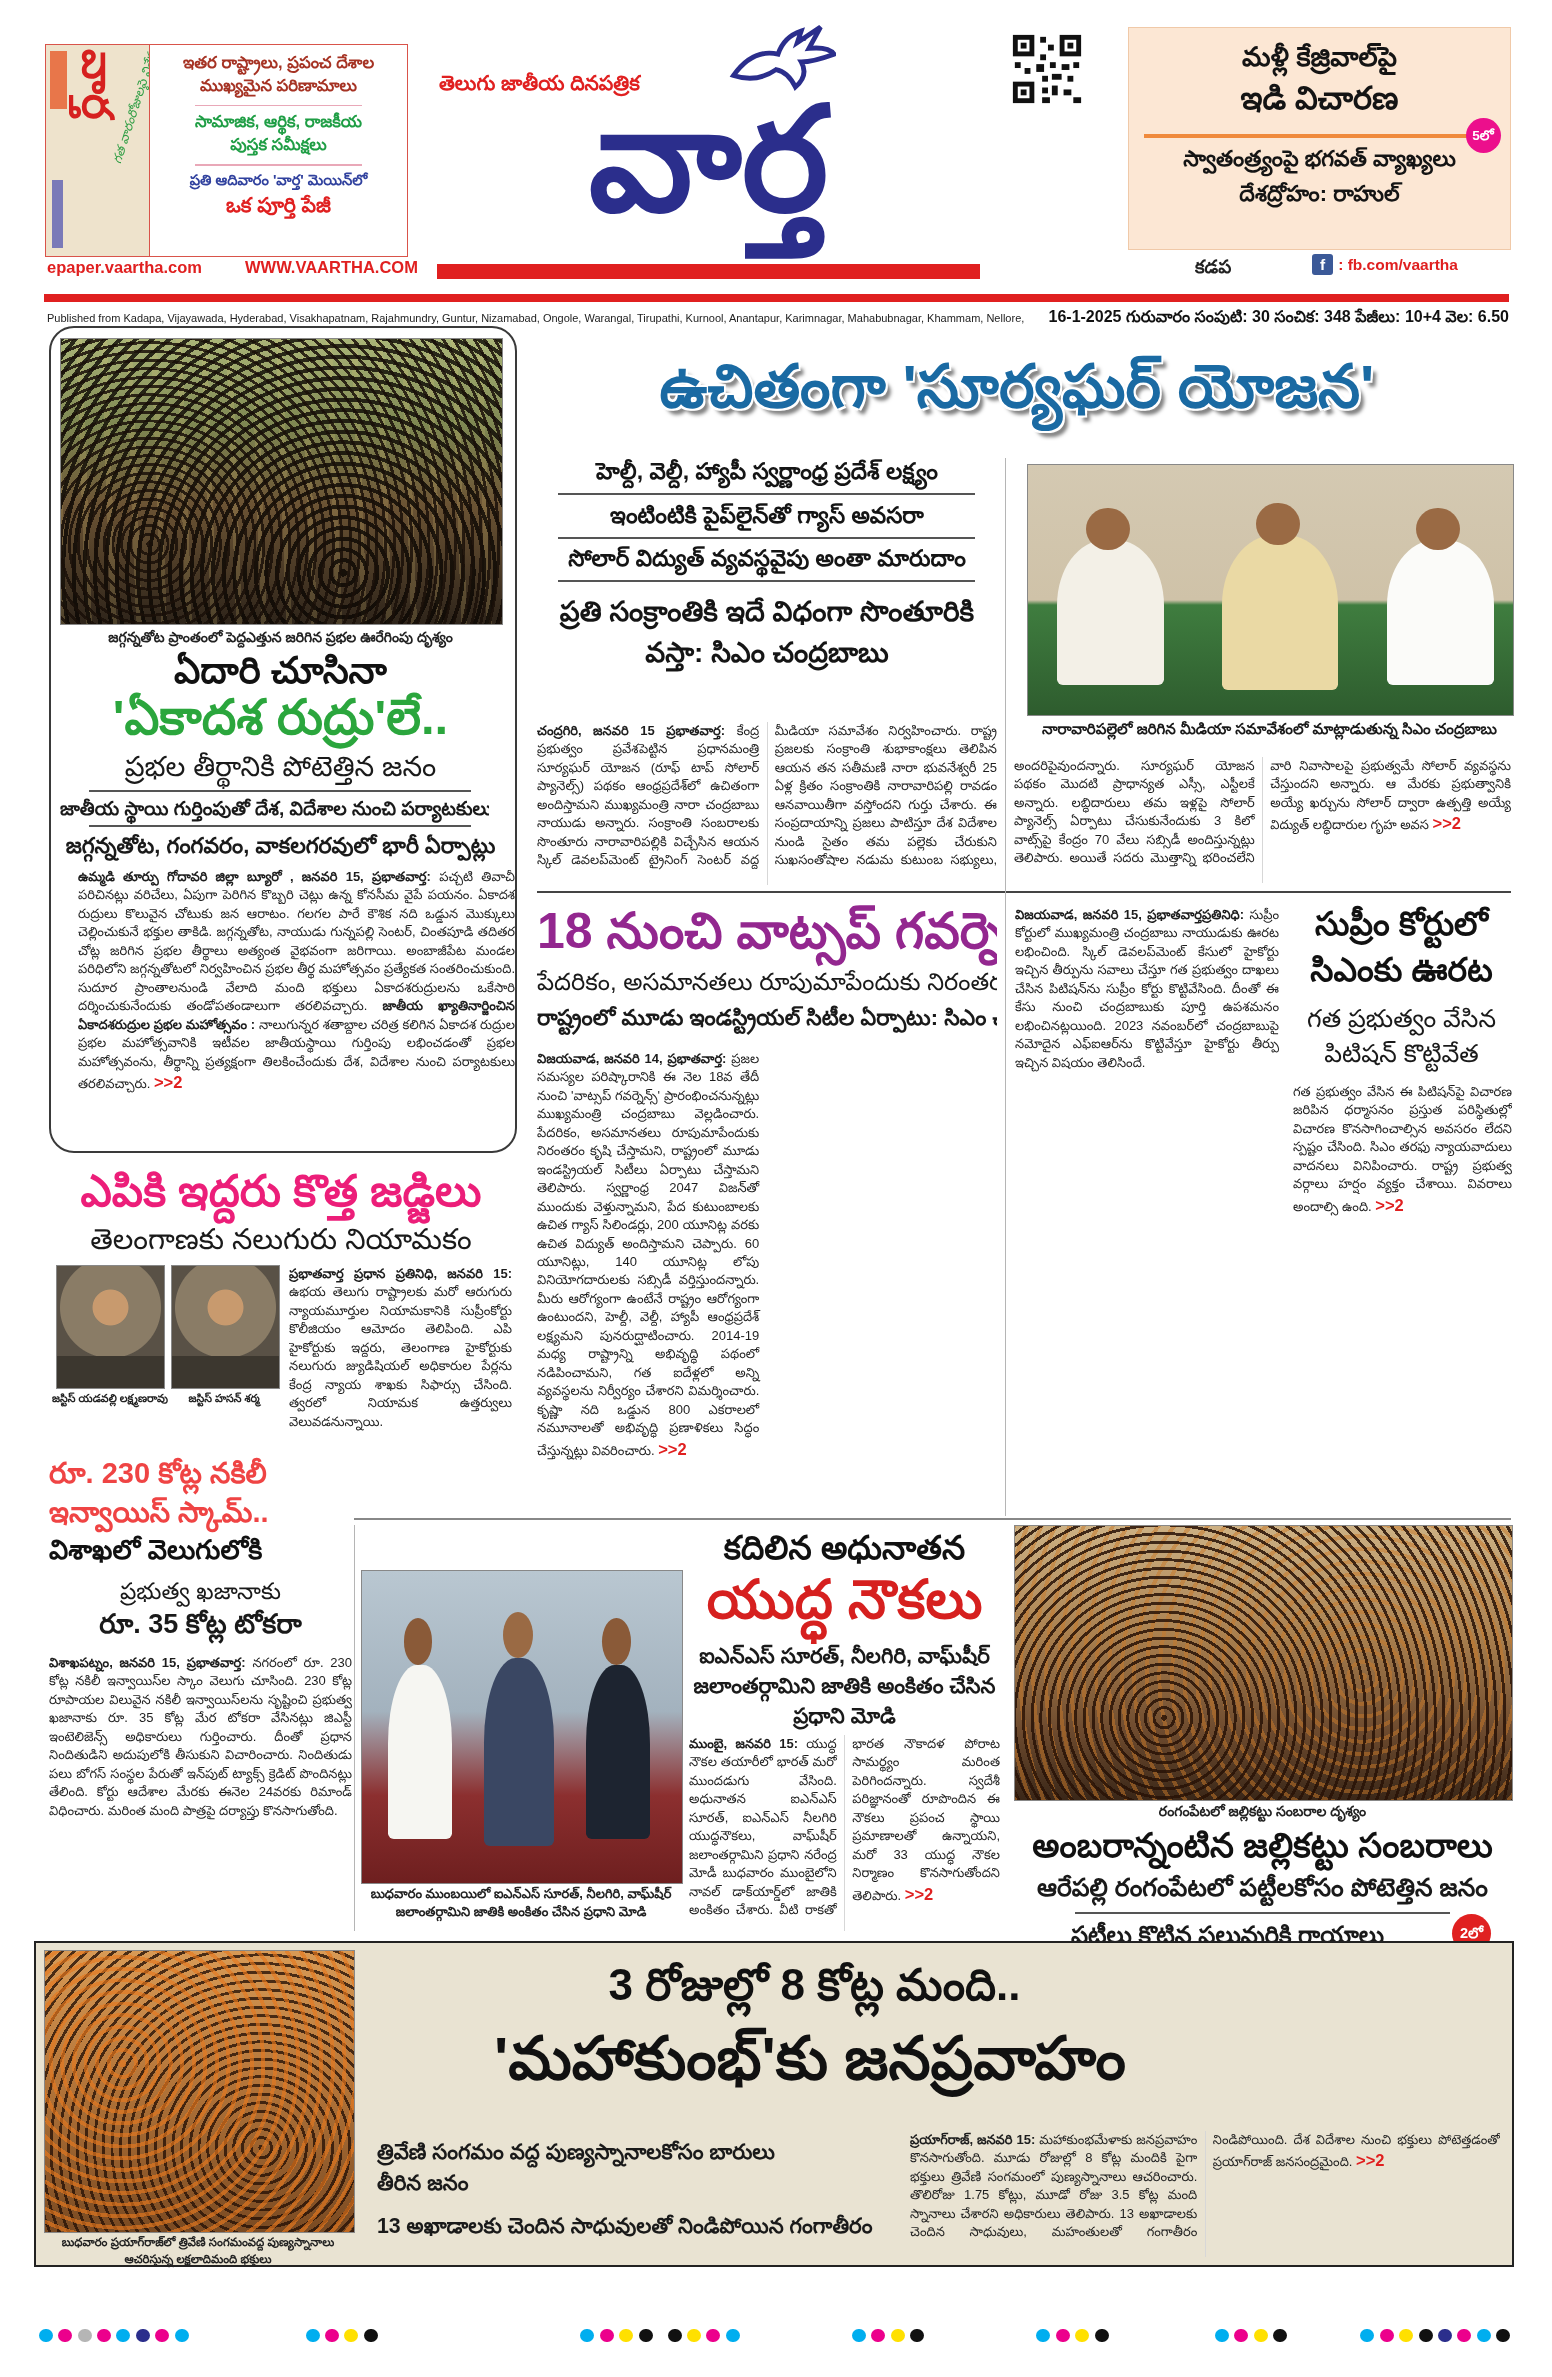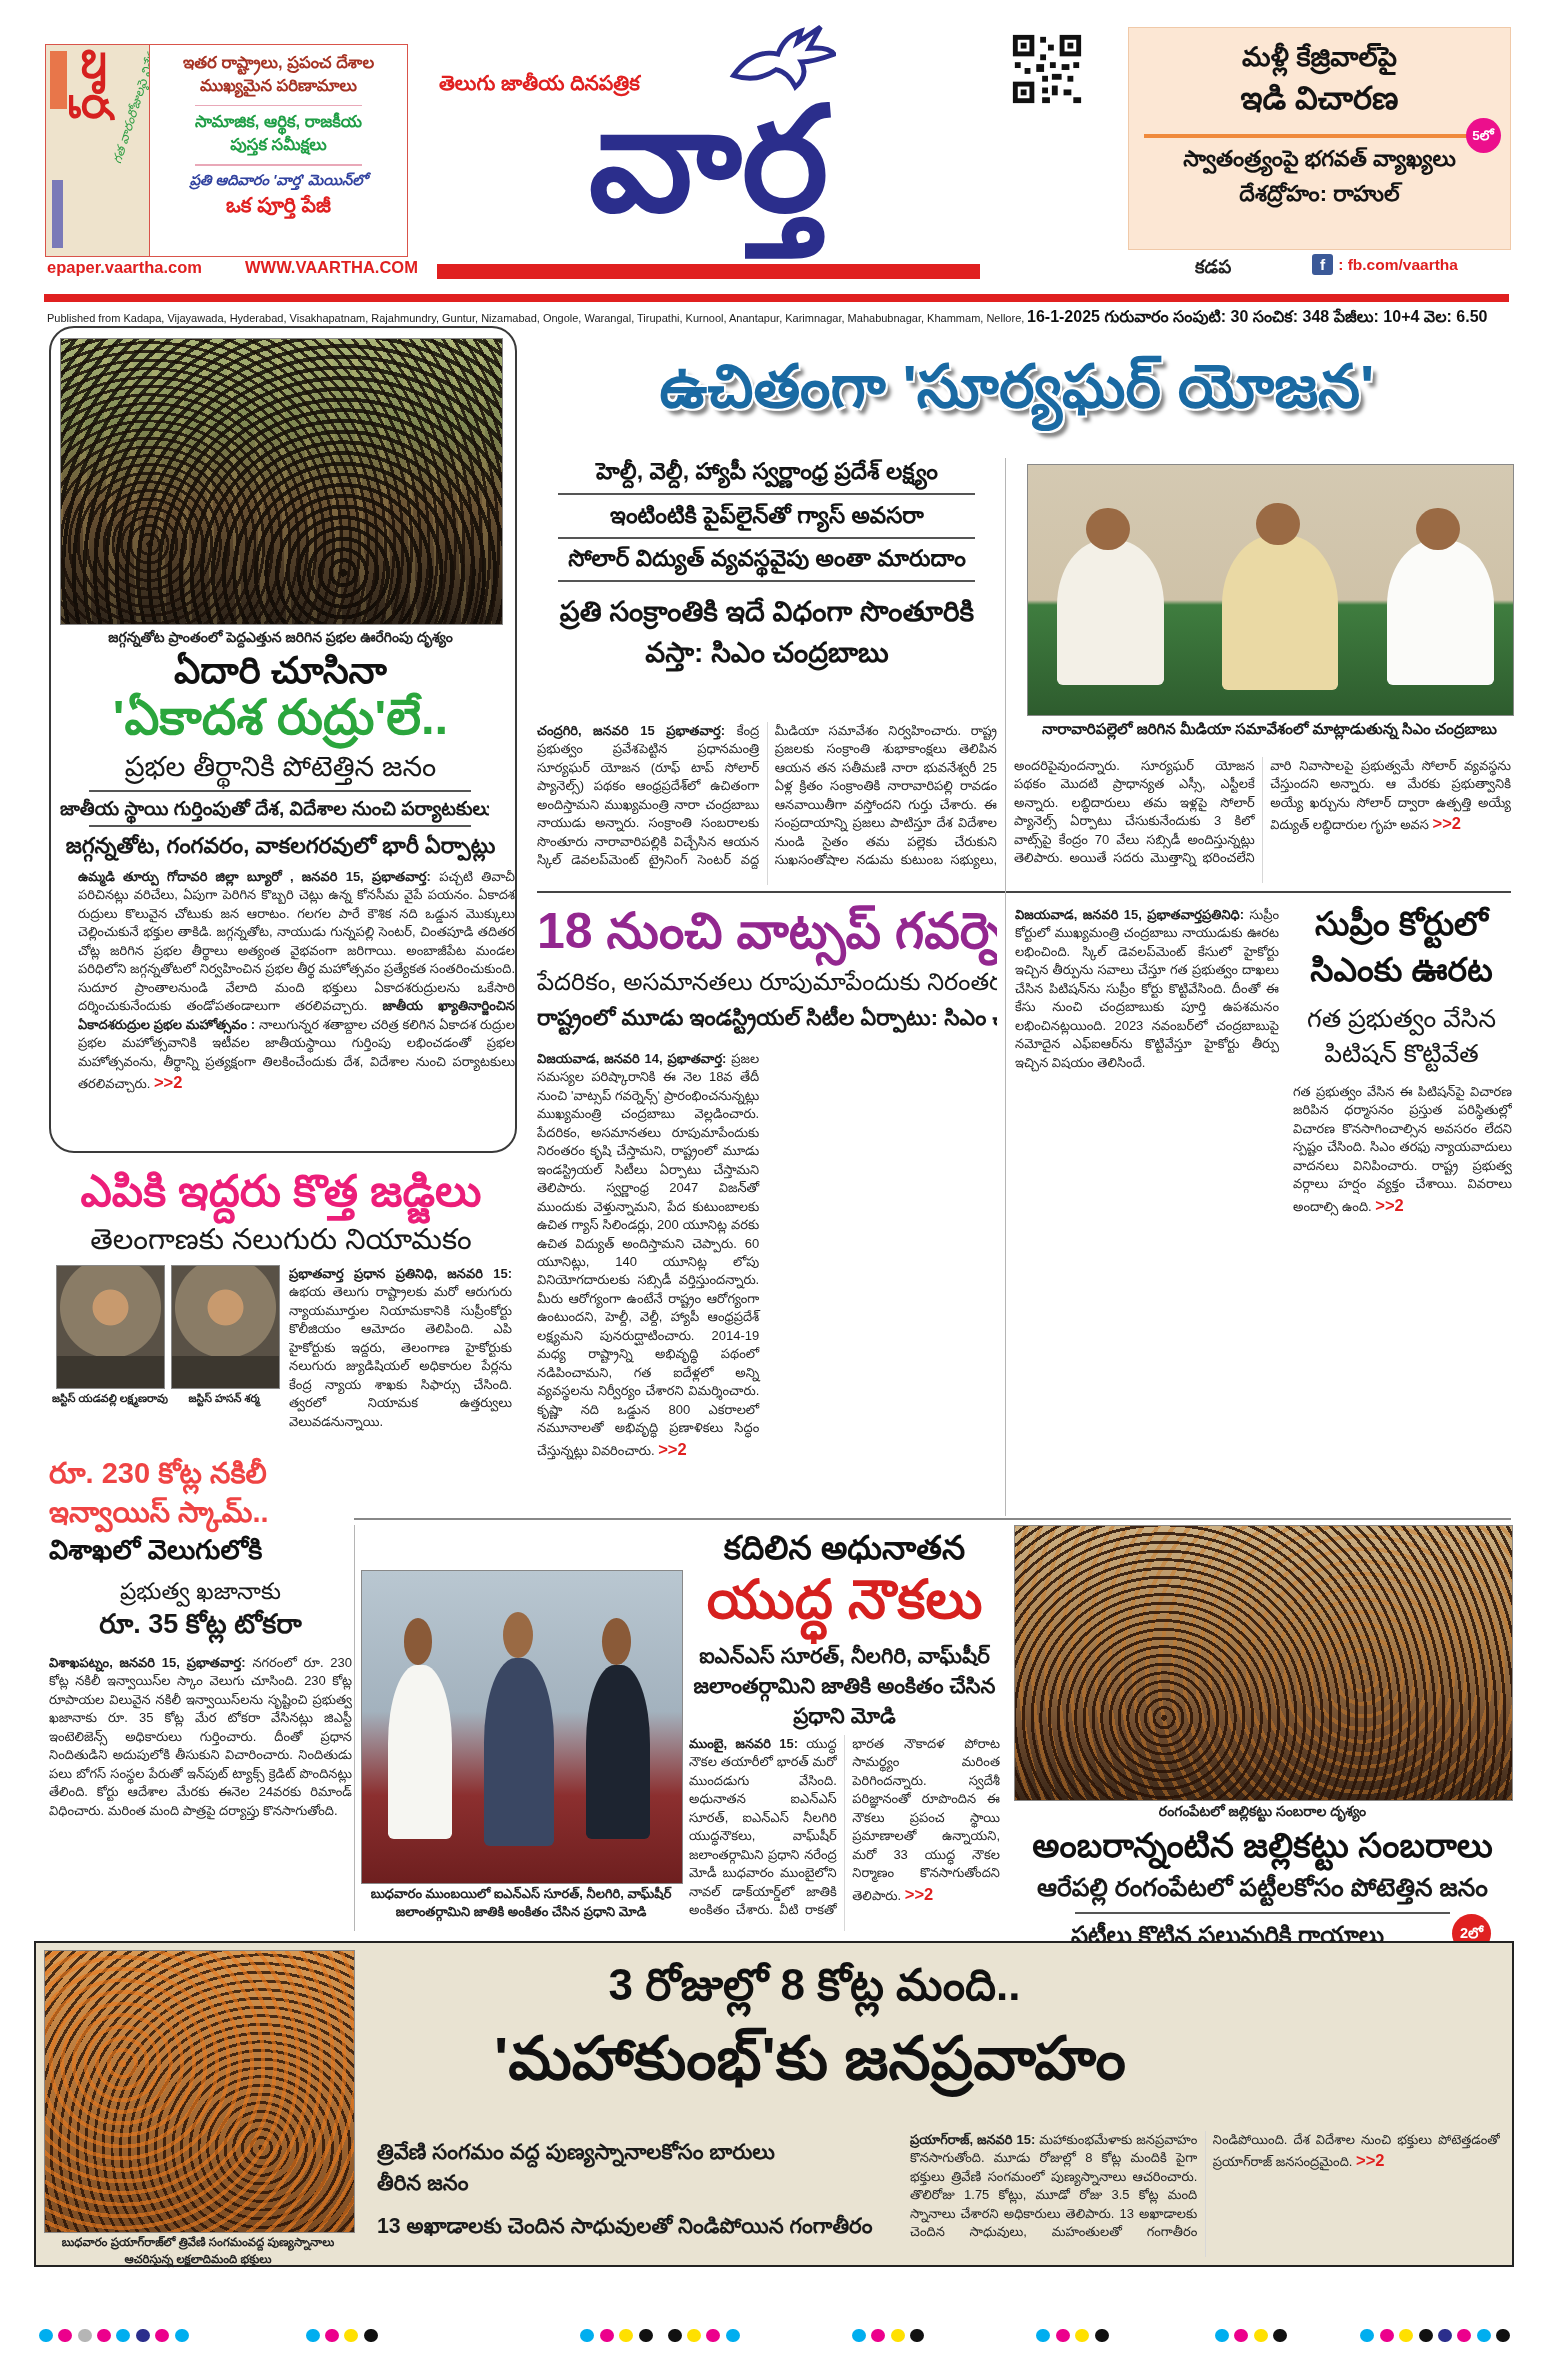--- a/index.html
+++ b/index.html
@@ -54,21 +54,21 @@
       <div class="abs b" style="left:23px;top:3.9px;writing-mode:vertical-rl;font-size:43px;color:#d6201f;height:199px;overflow:hidden;">వార్త</div>
       <div class="abs" style="left:64px;top:116px;width:155px;transform:rotate(-72deg);transform-origin:0 0;font-size:12.6px;font-style:italic;color:#2f9e44;">గత వారంరోజులపై విశ్లేషణ</div>
     </div>
     <div style="flex:1;padding:7.8px 5.8px;text-align:center;overflow:hidden;">
       <div class="b" style="font-size:16.5px;color:#a63324;">ఇతర రాష్ట్రాలు, ప్రపంచ దేశాల</div>
       <div class="b" style="font-size:16.5px;color:#a63324;">ముఖ్యమైన పరిణామాలు</div>
       <div style="height:1.9px;background:#e9a8b8;width:68%;margin:5.8px auto;"></div>
       <div class="b" style="font-size:16.5px;color:#1f9e45;">సామాజిక, ఆర్థిక, రాజకీయ</div>
       <div class="b" style="font-size:16.5px;color:#1f9e45;">పుస్తక సమీక్షలు</div>
       <div style="height:1.9px;background:#e9a8b8;width:68%;margin:5.8px auto;"></div>
-      <div class="b" style="font-size:14.6px;color:#30419e;font-style:italic;">ప్రతి ఆదివారం 'వార్త' మెయిన్‌లో</div>
+      <div class="b" style="font-size:14.6px;color:#30419e;">ప్రతి ఆదివారం 'వార్త' మెయిన్‌లో</div>
       <div class="b" style="font-size:20.4px;color:#e02020;margin-top:1.9px;">ఒక పూర్తి పేజీ</div>
     </div>
   </div>
 
   <div class="abs b nw" style="left:47px;top:258px;font-size:16.5px;color:#e02020;">epaper.vaartha.com</div>
   <div class="abs b nw" style="left:245px;top:258px;font-size:16.5px;color:#e02020;">WWW.VAARTHA.COM</div>
 
   <div class="abs b nw" style="left:439px;top:72px;width:262px;font-size:20.4px;color:#e02020;">తెలుగు జాతీయ దినపత్రిక</div>
 
   <div class="abs b c" style="left:437px;top:56px;width:543px;height:208px;font-size:146px;line-height:208px;color:#2b2e8c;overflow:hidden;">వార్త</div>
@@ -128,21 +128,21 @@
 
   <div class="abs b nw" style="left:1195px;top:256px;font-size:18.4px;color:#222;">కడప</div>
   <div class="abs" style="left:1312px;top:254px;display:flex;align-items:center;gap:4.9px;">
     <span style="display:inline-block;width:21.3px;height:21.3px;background:#3b5998;color:#fff;border-radius:2.9px;text-align:center;font-weight:bold;font-size:15.5px;line-height:21.3px;">f</span>
     <span class="b nw" style="font-size:15.5px;color:#e02020;">: fb.com/vaartha</span>
   </div>
 
   <div class="abs rule-red" style="left:44px;top:294px;width:1465px;height:7.8px;"></div>
 
   <div class="abs nw" style="left:47px;top:312px;width:980px;font-size:11px;color:#222;">Published from  Kadapa, Vijayawada, Hyderabad, Visakhapatnam, Rajahmundry, Guntur, Nizamabad, Ongole, Warangal, Tirupathi, Kurnool, Anantapur,  Karimnagar, Mahabubnagar, Khammam, Nellore, Nalgonda, Tadepalligudem, Srikakulam</div>
-  <div class="abs b nw" style="left:1027px;top:308px;width:482px;font-size:16px;color:#111;">16-1-2025 గురువారం సంపుటి: 30 సంచిక: 348  పేజీలు: 10+4  వెల: 6.50</div>
+  <div class="abs b nw" style="left:1027px;top:308px;width:482px;font-size:16px;color:#111;text-align:right;">16-1-2025 గురువారం సంపుటి: 30 సంచిక: 348  పేజీలు: 10+4  వెల: 6.50</div>
 
   <div class="abs c nw lead-h" style="left:522px;top:320px;width:990px;height:134px;font-size:60px;line-height:134px;">ఉచితంగా 'సూర్యఘర్ యోజన'</div>
 
   <div class="abs c b" style="left:537px;top:458px;width:460px;font-size:23px;">హెల్దీ, వెల్దీ, హ్యాపీ స్వర్ణాంధ్ర ప్రదేశ్ లక్ష్యం</div>
   <div class="abs rule-thin" style="left:558px;top:493px;width:417px;height:1.5px;"></div>
   <div class="abs c b" style="left:537px;top:502px;width:460px;font-size:23px;">ఇంటింటికి పైప్‌లైన్‌తో గ్యాస్ అవసరా</div>
   <div class="abs rule-thin" style="left:558px;top:537px;width:417px;height:1.5px;"></div>
   <div class="abs c b" style="left:537px;top:545px;width:460px;font-size:23px;">సోలార్ విద్యుత్ వ్యవస్థవైపు అంతా మారుదాం</div>
   <div class="abs rule-thin" style="left:558px;top:580px;width:417px;height:1.5px;"></div>
   <div class="abs c b" style="left:537px;top:592px;width:460px;font-size:28px;line-height:1.45;">ప్రతి సంక్రాంతికి ఇదే విధంగా సొంతూరికి వస్తా: సిఎం చంద్రబాబు</div>

